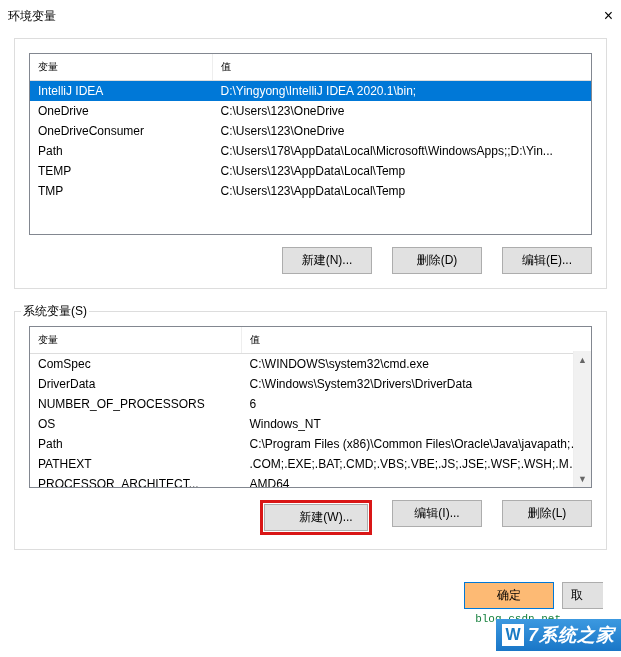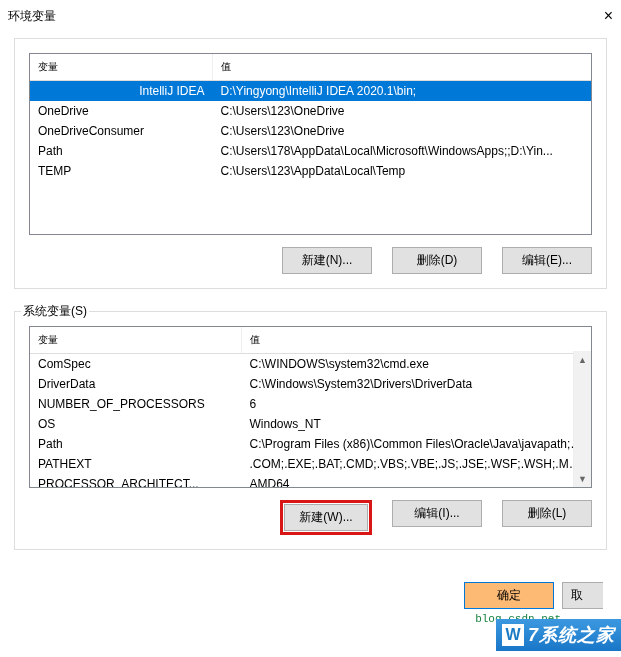--- a/index.html
+++ b/index.html
@@ -121,21 +121,21 @@
       display: inline-flex;
       align-items: center;
       justify-content: center;
     }
     .highlight-box {
       border: 3px solid #d91616;
       padding: 1px;
       margin-left: 8px;
       display: inline-block;
     }
-    .highlight-box .btn { margin-left: 0; width: 82px; }
+    .highlight-box .btn { margin-left: 0; width: 82px; padding-left: 20px; }
     .footer {
       display: flex;
       justify-content: flex-end;
       padding: 10px 18px 14px 0;
       margin-top: 0;
     }
     .btn-default {
       border: 1.5px solid #0078d7;
       background: #fdba74;
       width: 88px;
@@ -207,37 +207,41 @@
         <div class="table-body">
         <table>
           <thead>
             <tr>
               <th class="col1">变量</th>
               <th>值</th>
             </tr>
           </thead>
           <tbody id="user-rows">
                 <tr class="selected">
-                  <td style="width: 166px; text-align: right;">IntelliJ IDEA</td>
+                  <td style="width: 166px;">IntelliJ IDEA</td>
                   <td>D:\Yingyong\IntelliJ IDEA 2020.1\bin;</td>
                 </tr>
                 <tr>
                   <td style="width: 166px;">OneDrive</td>
                   <td>C:\Users\123\OneDrive</td>
                 </tr>
                 <tr>
                   <td style="width: 166px;">OneDriveConsumer</td>
                   <td>C:\Users\123\OneDrive</td>
                 </tr>
                 <tr>
                   <td style="width: 166px;">Path</td>
                   <td>C:\Users\178\AppData\Local\Microsoft\WindowsApps;;D:\Yin...</td>
                 </tr>
                 <tr>
                   <td style="width: 166px;">TEMP</td>
+                  <td>C:\Users\123\AppData\Local\Temp</td>
+                </tr>
+                <tr>
+                  <td style="width: 166px;">TMP</td>
                   <td>C:\Users\123\AppData\Local\Temp</td>
                 </tr>
               </tbody>
         </table>
         </div>
       </div>
       <div class="btn-row">
         <span class="btn">新建(N)...</span>
         <span class="btn">删除(D)</span>
         <span class="btn">编辑(E)...</span>

